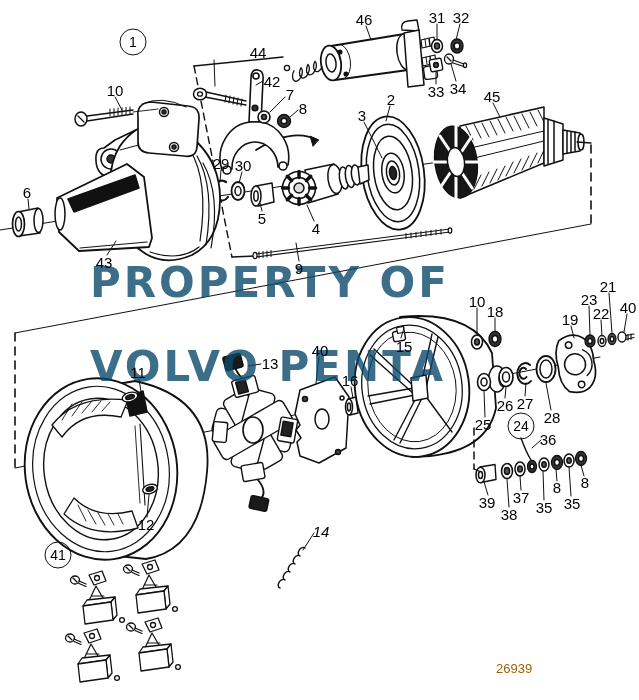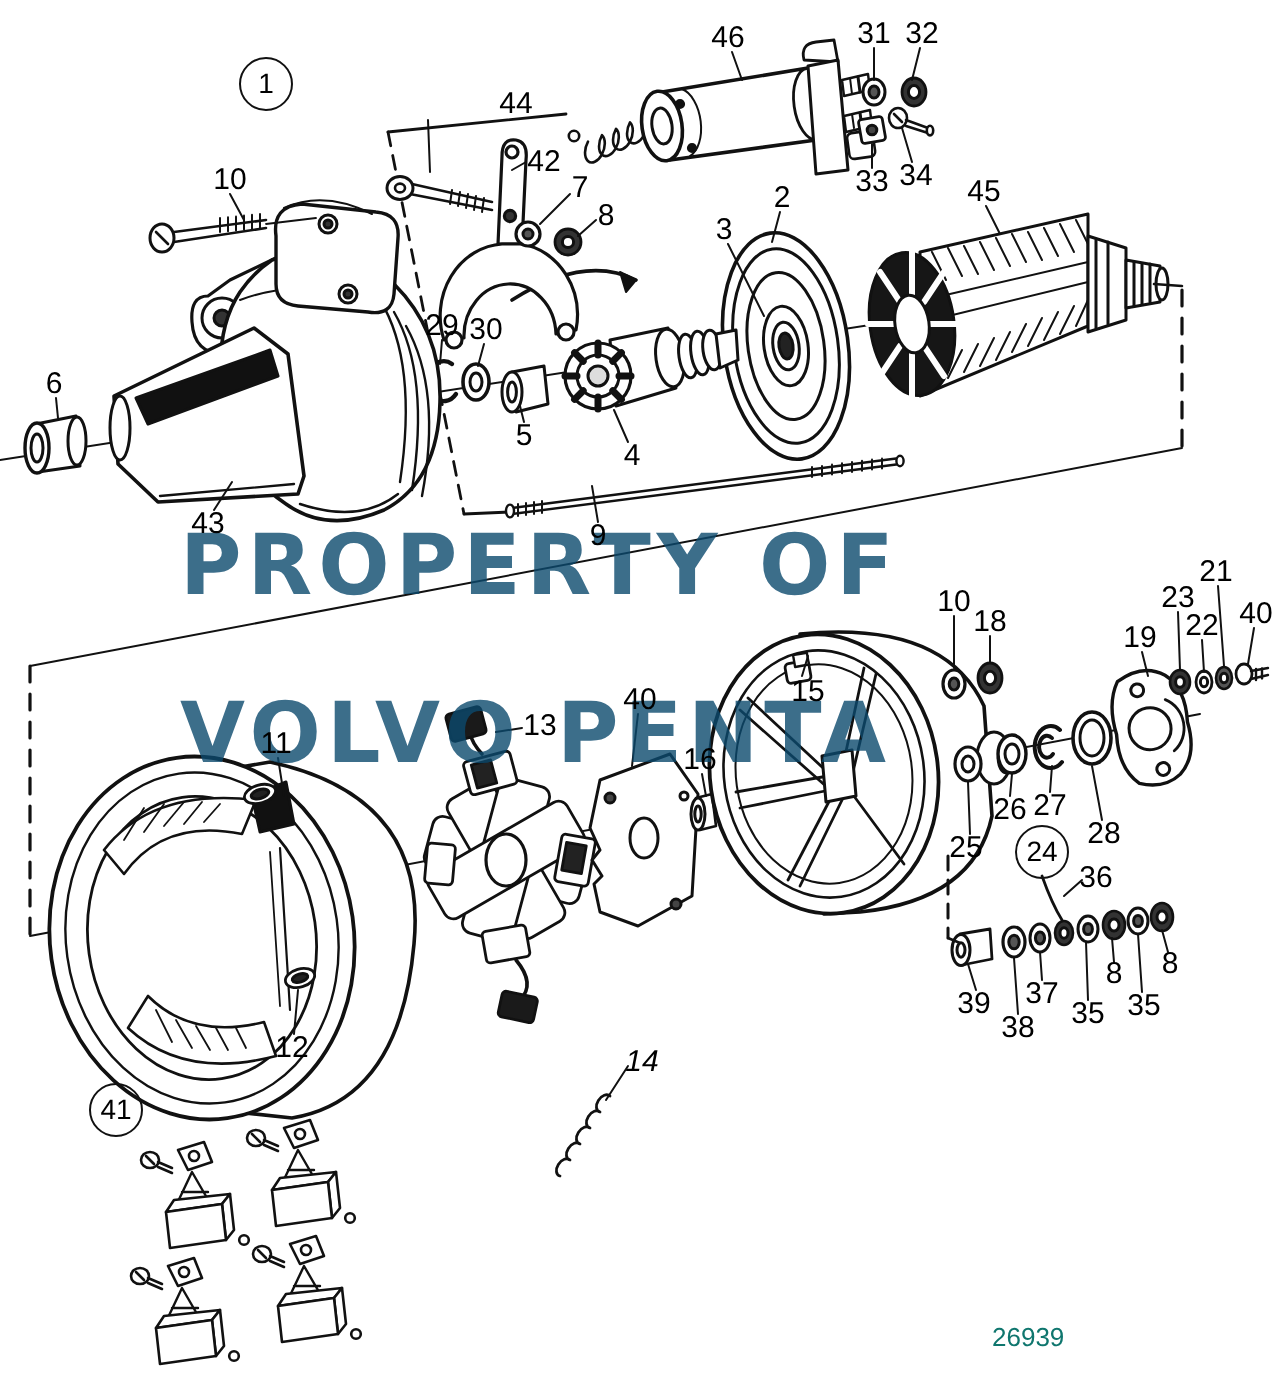--- a/index.html
+++ b/index.html
@@ -9,21 +9,21 @@
   .watermark{position:absolute;z-index:2;font-family:"DejaVu Sans",sans-serif;font-weight:bold;
              font-size:42px;letter-spacing:3px;color:#0c4a6e;opacity:.8;white-space:nowrap;
              pointer-events:none;}
   #wm1{left:90px;top:258px;}
   #wm2{left:90px;top:342px;}
   #callout-layer{position:absolute;left:0;top:0;width:639px;height:700px;z-index:3;}
   .callout{position:absolute;transform:translate(-50%,-50%);font-size:15px;color:#000000;
            font-family:"Liberation Sans",sans-serif;white-space:nowrap;}
   .callout.circled{width:25px;height:25px;line-height:25px;text-align:center;
            border:1.6px solid #111;border-radius:50%;font-size:14px;background:transparent;}
-  #part-number{position:absolute;left:496px;top:661px;z-index:3;font-size:13px;color:#0f766e;}
+  #part-number{position:absolute;left:496px;top:661px;z-index:3;font-size:13px;color:#a16207;}
   svg *{vector-effect:non-scaling-stroke;}
 </style>
 </head>
 <body>
 
 <div id="stage">
 
 <svg id="diagram-svg" width="639" height="700" viewBox="0 0 639 700" fill="none" stroke="#111" stroke-width="1.5" stroke-linecap="round" stroke-linejoin="round">
 
   <g stroke-width="1">

